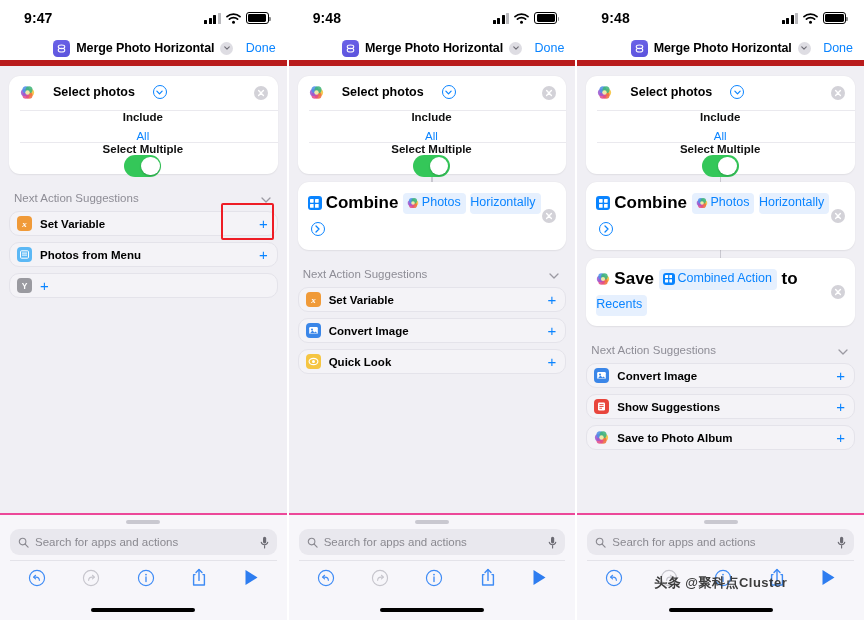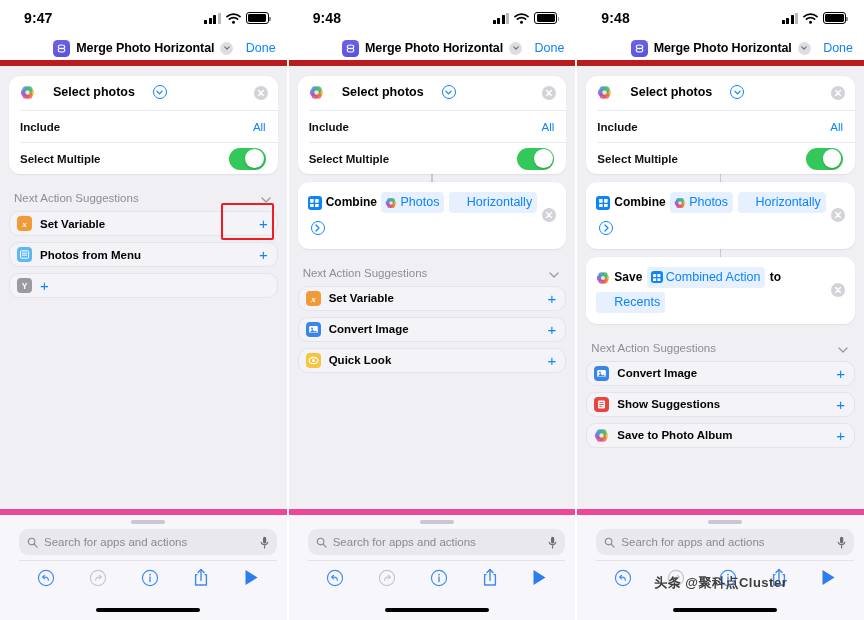--- a/index.html
+++ b/index.html
@@ -121,20 +121,21 @@
   .close-x {
     position: absolute; right: 10px; top: 50%; transform: translateY(-50%);
     width: 14px; height: 14px; border-radius: 50%;
     background: #D3D2D8; display:flex; align-items:center; justify-content:center;
   }
   .row-sep { height: 1px; background: #EAE9EE; margin-left: 11px; }
   .card-row {
     display: flex; align-items: center; justify-content: space-between;
     padding: 0 12px 0 11px;
     height: 31px;
+    flex-direction: column;
   }
   .row-label { font-size: 11.5px; font-weight: bold; color: #101010; }
   .row-value { font-size: 11.5px; color: #0A84FF; }
 
   
   .toggle {
     width: 37px; height: 22px; border-radius: 11px;
     background: #34C759; position: relative; flex: 0 0 auto;
   }
   .toggle .knob {
@@ -158,31 +159,31 @@
 
   
   .tcard {
     background: #FFFFFF; border-radius: 11px;
     padding: 8px 10px 9px 10px;
     position: relative;
     box-shadow: 0 0.5px 1.5px rgba(0,0,0,0.07);
     line-height: 1.55;
   }
   .tok-text {
-    font-size: 12px; font-weight: bold; color: #000;
+    font-size: 17px; font-weight: bold; color: #000;
     vertical-align: middle;
   }
   .chip {
     display: inline-flex; align-items: center; gap: 3px;
     background: #E6F0FE; color: #0A84FF;
     border-radius: 4px; padding: 0.5px 5px 1px 4px;
     font-size: 12.5px; vertical-align: middle;
     white-space: nowrap;
   }
-  .chip.plain { padding-left: 18px; }
+  .chip.plain { padding-left: 0; }
   .sq-icon {
     width: 13px; height: 13px; border-radius: 3px;
     background: #0A84FF; display:inline-flex;
     align-items:center; justify-content:center; flex: 0 0 auto;
   }
   .arrow-circle {
     display: inline-flex; width: 14px; height: 14px; border-radius: 50%;
     border: 1.3px solid #0A84FF; align-items:center; justify-content:center;
     vertical-align: middle; margin-left: 3px;
   }
@@ -204,22 +205,22 @@
   .mini-icon {
     width: 15px; height: 15px; border-radius: 4px;
     display:flex; align-items:center; justify-content:center;
     flex: 0 0 auto; color:#fff; font-size:9px; font-weight:bold;
   }
 
   
   .sheet {
     flex: 0 0 auto;
     background: #F7F6FA;
-    border-top: 6px solid #ec4899;
-    padding: 5px 10px 0 19px;
+    border-top: 2px solid #ec4899;
+    padding: 5px 10px 0 10px;
     position: relative;
   }
   .grabber {
     width: 34px; height: 4px; border-radius: 2px;
     background: #C9C8D0; margin: 0 auto 5px auto;
   }
   .searchbar {
     display: flex; align-items: center; gap: 6px;
     background: #E9E8EE; border-radius: 9px;
     height: 26px; padding: 0 8px;

